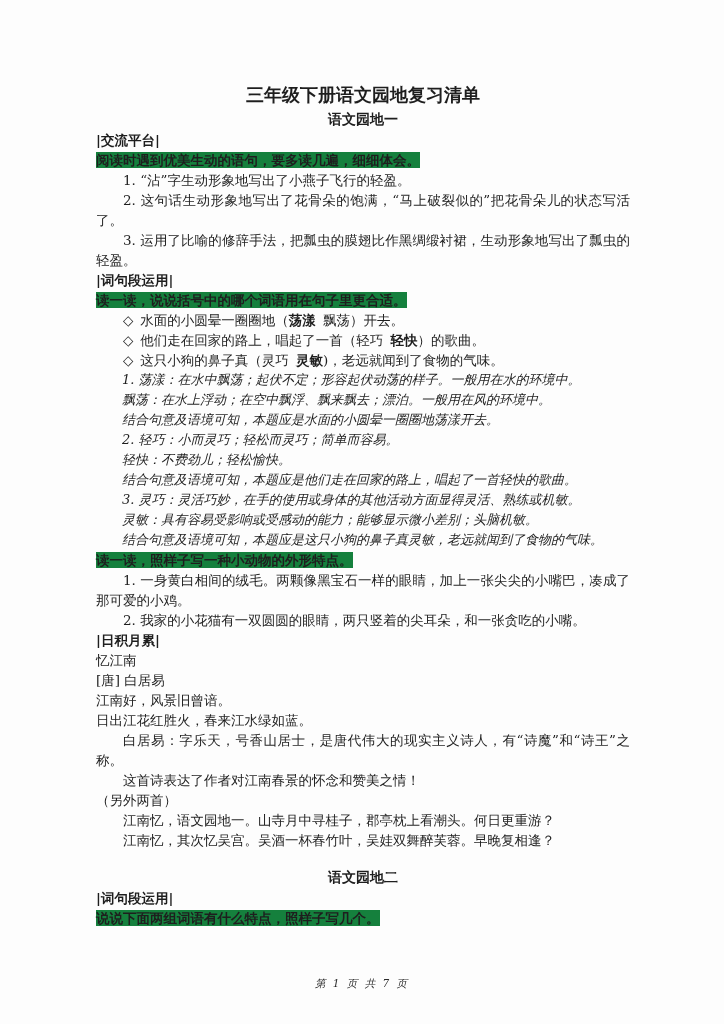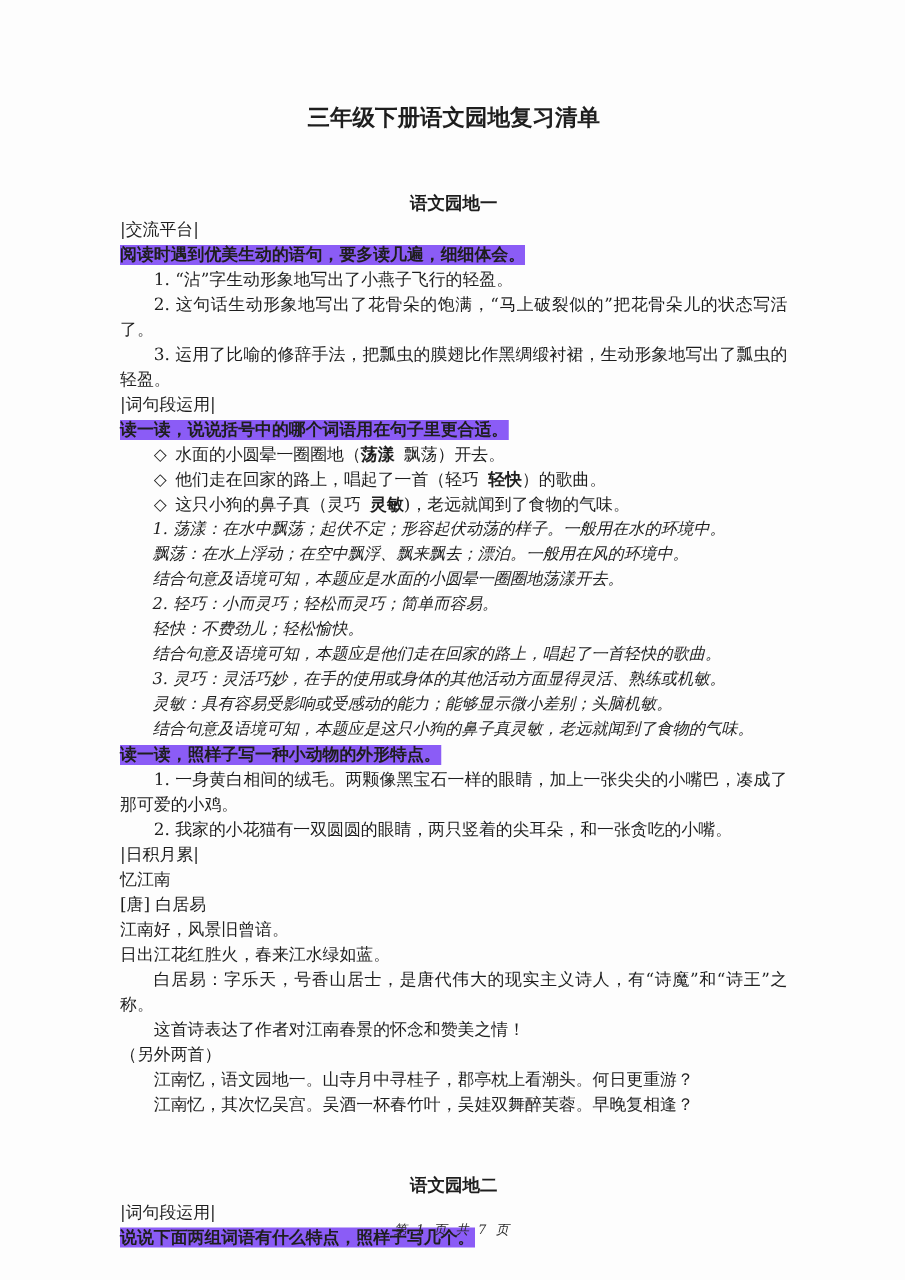--- a/index.html
+++ b/index.html
@@ -27,26 +27,25 @@
     text-align: center;
     font-weight: bold;
     font-size: 18px;
     line-height: 26px;
   }
   .unit-heading {
     text-align: center;
     font-weight: bold;
     font-size: 14px;
     line-height: 22px;
-    margin-top: 44px;
   }
   .line { display: block; }
-  .sec-h { font-weight: normal; }
+  .sec-h { font-weight: bold; }
   .hl {
-    background: #8b5cf6;
+    background: #15803d;
     font-weight: bold;
   }
   .p-indent { text-indent: 2em; }
   .kai {
     font-style: italic;
     font-size: 13px;
     padding-left: 2em;
     text-indent: 0;
   }
   .center { text-align: left; text-indent: 0; }

